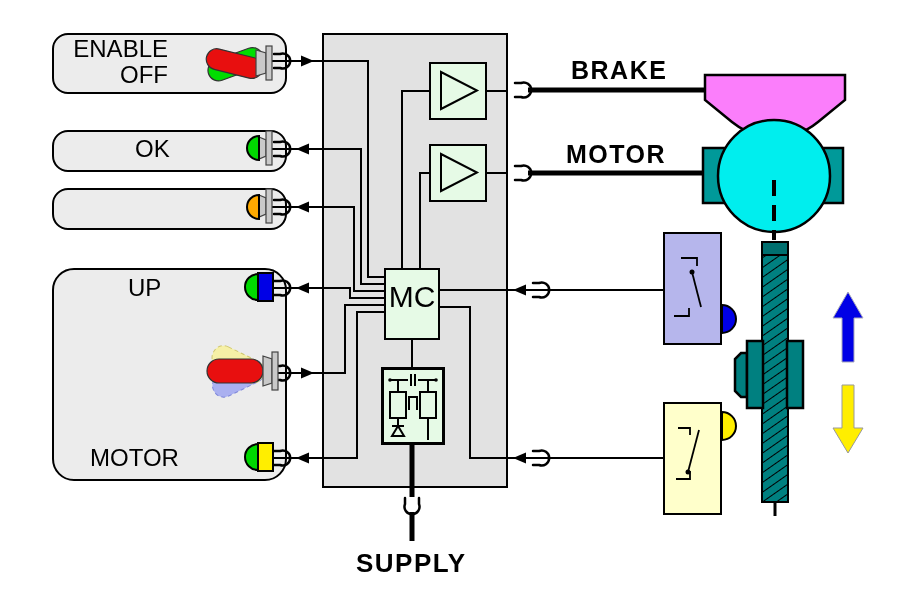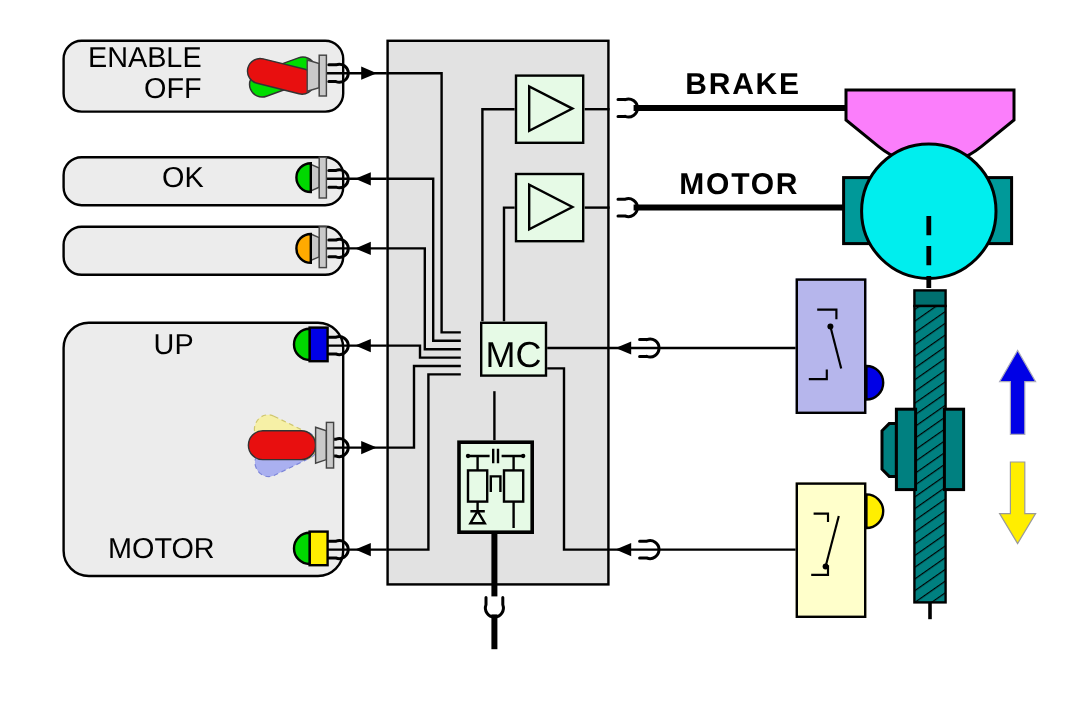--- a/index.html
+++ b/index.html
@@ -189,21 +189,21 @@
   <div class="greenbox" style="left:429px;top:62px;width:58px;height:58px;">
     <svg width="53" height="53" viewBox="0 0 53 53">
       <polygon points="10,8 10,45 46,26.5" fill="#e6fae6" stroke="#000" stroke-width="2"></polygon>
     </svg>
   </div>
   <div class="greenbox" style="left:429px;top:144px;width:58px;height:58px;">
     <svg width="53" height="53" viewBox="0 0 53 53">
       <polygon points="10,8 10,45 46,26.5" fill="#e6fae6" stroke="#000" stroke-width="2"></polygon>
     </svg>
   </div>
-  <div class="greenbox lbl" id="mcbox" style="left:400px;top:268px;width:56px;height:46px;">MC</div>
+  <div class="greenbox lbl" id="mcbox" style="left:384px;top:268px;width:56px;height:72px;">MC</div>
 
   <div class="greenbox" style="left:381px;top:367px;width:64px;height:78px;border-width:3px;">
     <svg width="58" height="72" viewBox="0 0 58 72">
       <g stroke="#000" stroke-width="2" fill="none">
         <path d="M6 10 H24 M34 10 H52"></path>
         <path d="M27 4 V16 M31 4 V16"></path>
         <path d="M14 10 V22 M44 10 V22"></path>
         <rect x="6" y="22" width="16" height="26"></rect>
         <rect x="36" y="22" width="16" height="26"></rect>
         <path d="M25 40 V27 H33 V40"></path>
@@ -215,14 +215,15 @@
       <circle cx="52" cy="10" r="1.8" fill="#000"></circle>
     </svg>
   </div>
 
   <div class="lbl" id="enable-text" style="left:70px;top:36px;"><span>ENABLE</span><br><span>OFF</span></div>
   <div class="lbl" style="left:135px;top:135px;">OK</div>
   <div class="lbl" style="left:128px;top:274px;">UP</div>
   <div class="lbl" style="left:90px;top:444px;">MOTOR</div>
   <div class="lbl biglbl" style="left:571px;top:56px;">BRAKE</div>
   <div class="lbl biglbl" style="left:566px;top:140px;">MOTOR</div>
+  <div class="lbl biglbl" style="left:356px;top:548px;font-size:26px;">SUPPLY</div>
 
 </div>
 
 </body></html>

